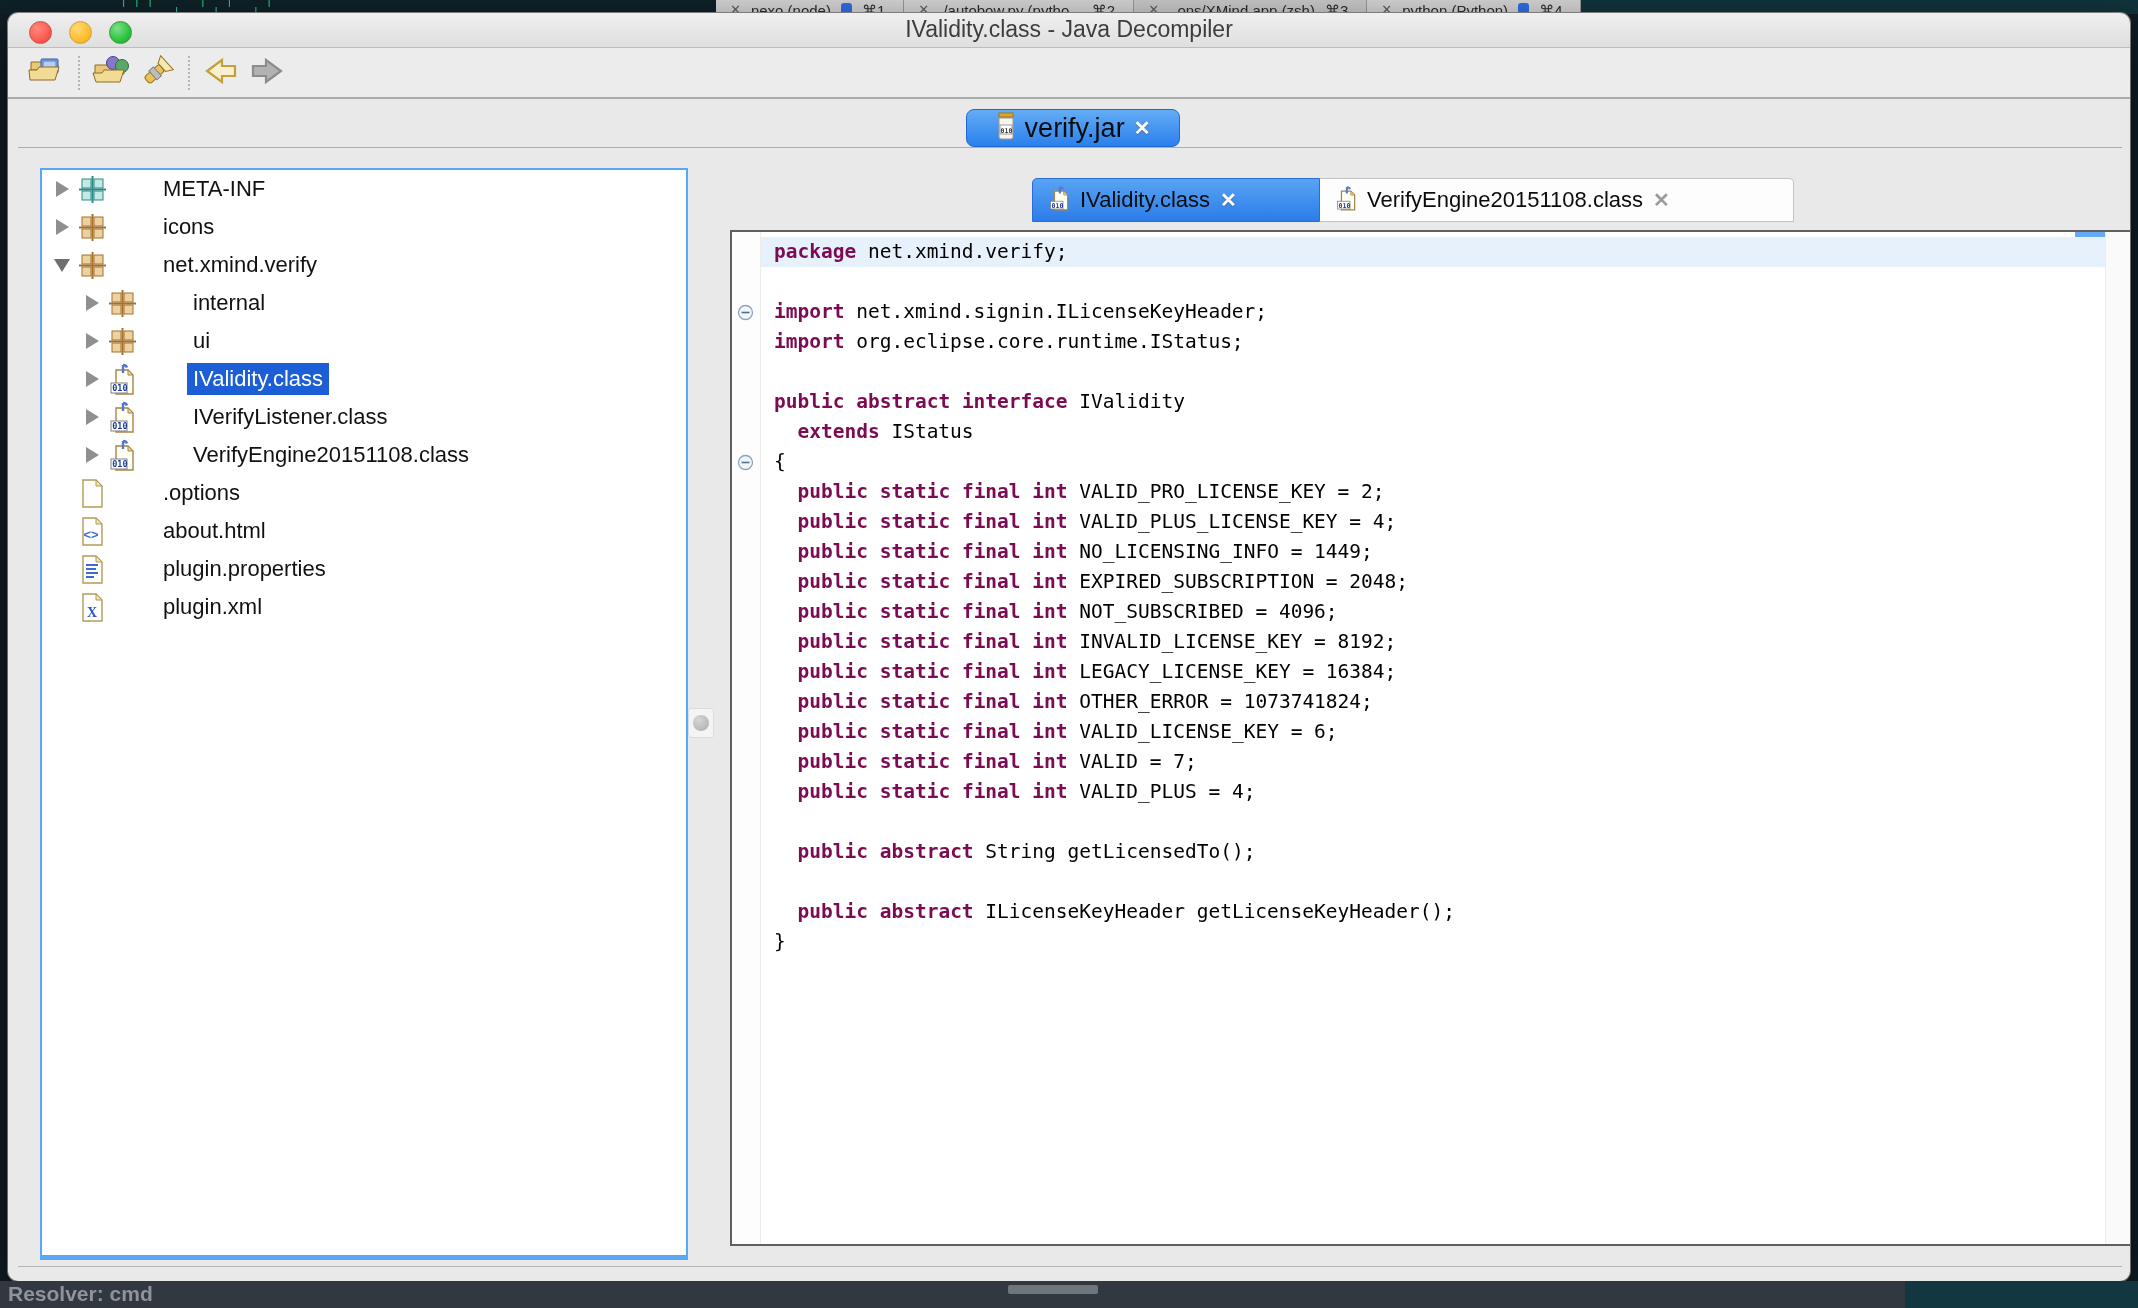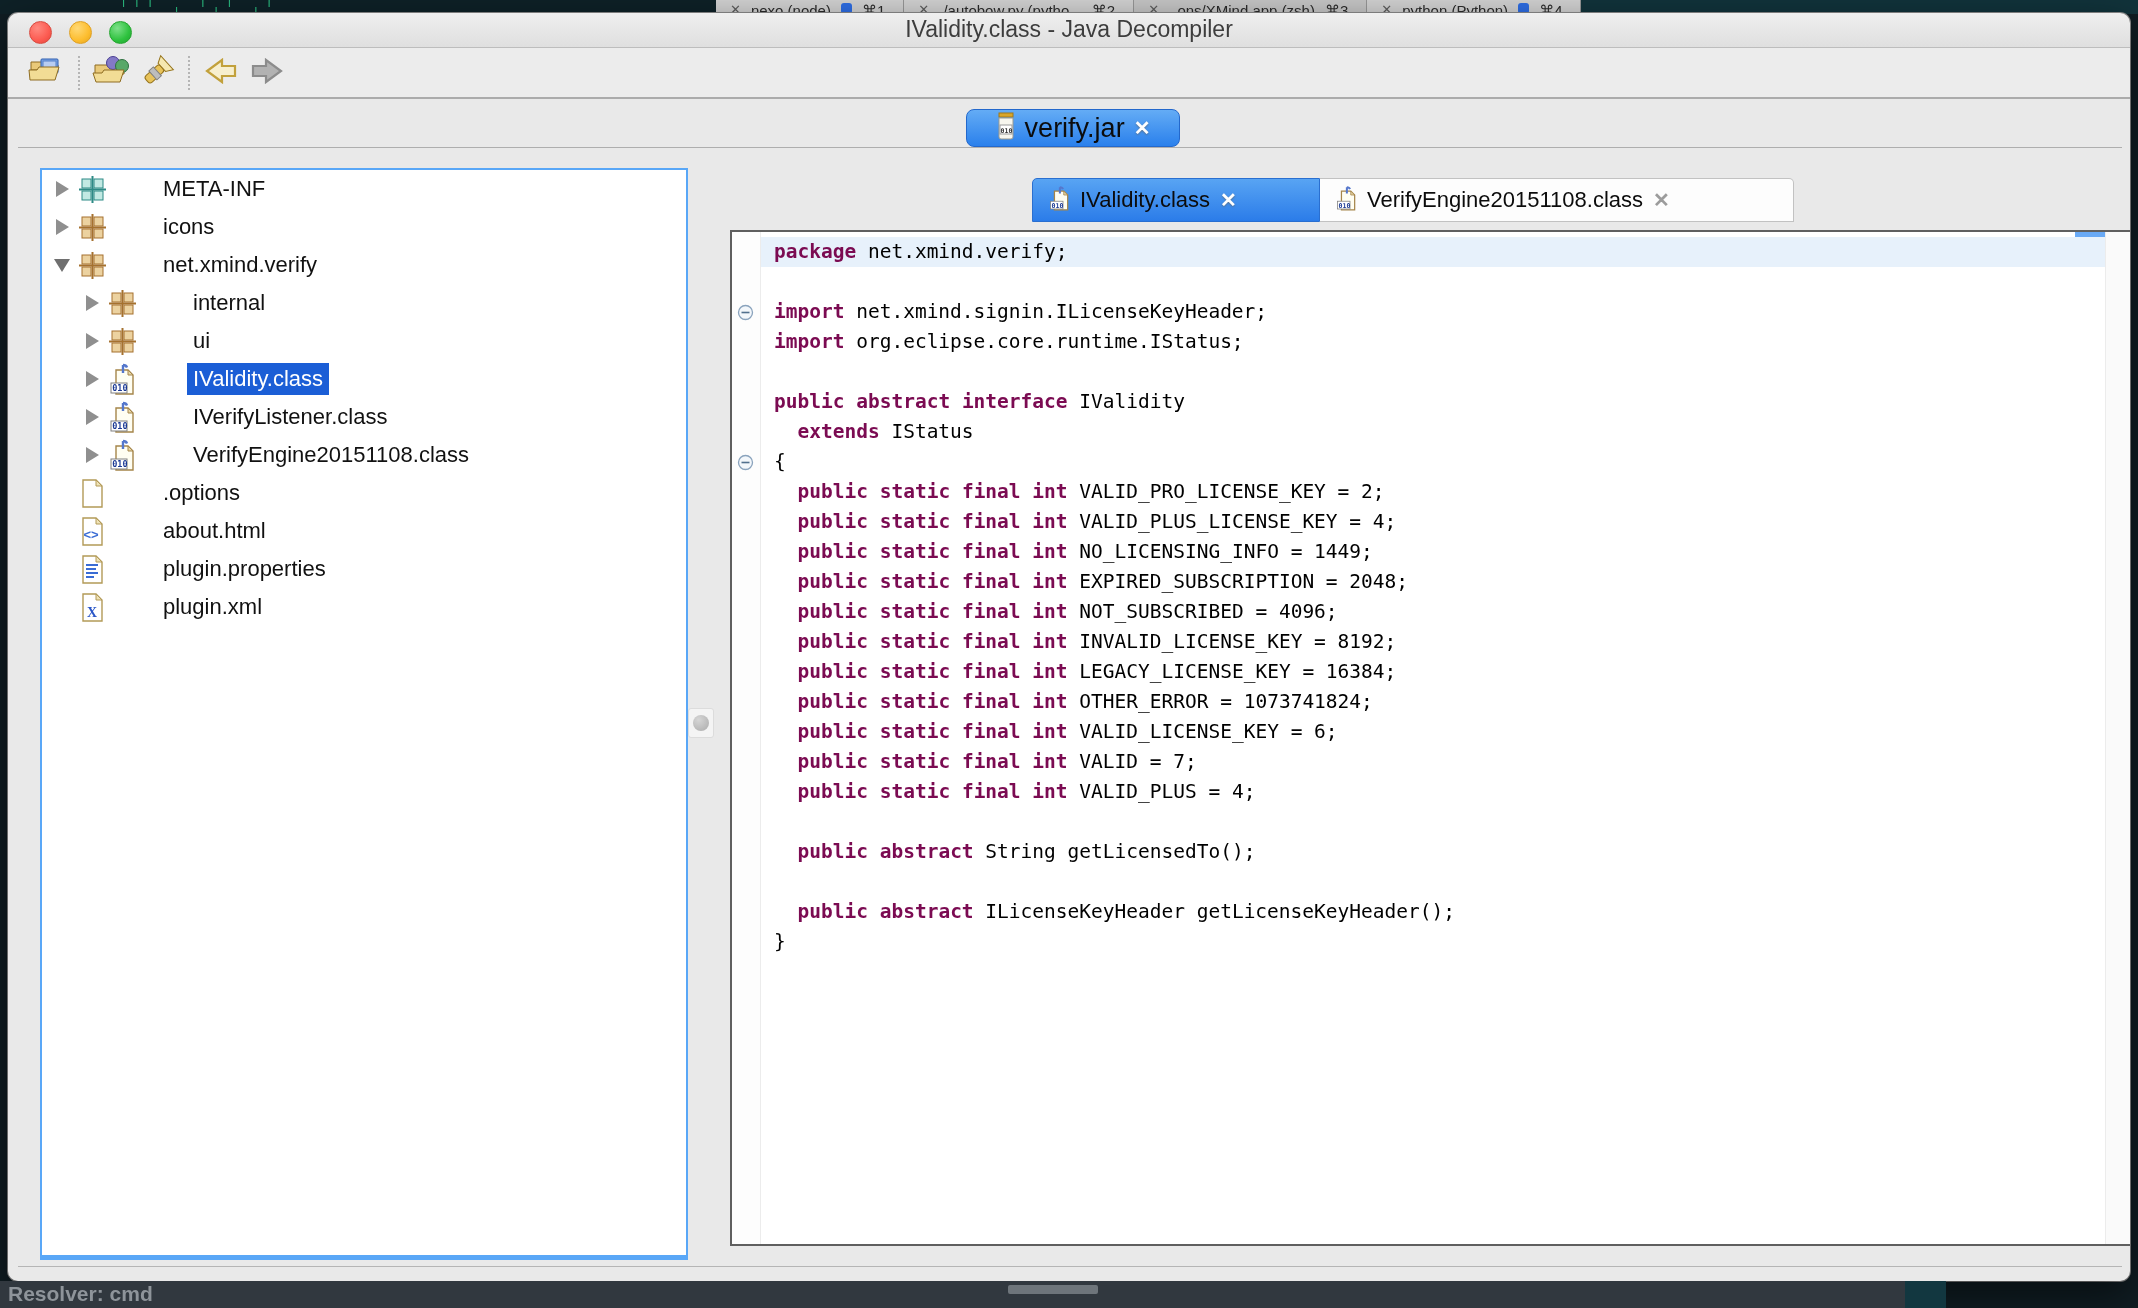--- a/index.html
+++ b/index.html
@@ -12,21 +12,21 @@
           font-family:"DejaVu Sans Mono",monospace;font-size:12px;letter-spacing:6px;
           padding-left:120px;line-height:14px;}
   .t-tab{display:flex;align-items:flex-start;gap:10px;background:#d2d2d2;color:#2b2b2b;
          border-right:1px solid #979797;padding:2px 18px 0 14px;font-size:15px;white-space:nowrap;
          flex:0 0 auto;}
   .t-tab.active{background:#c6c6c6;}
   .t-tab .tx{color:#5c5c5c;font-size:13px;}
   .t-dot{width:11px;height:11px;border-radius:3px;background:#2e6de4;margin-top:1px;}
   .term-right{flex:1;background:#11333b;}
   
-  .bg-bottom{position:absolute;left:0;top:1281px;width:1946px;height:27px;background:#31383f;}
+  .bg-bottom{position:absolute;left:0;top:1281px;width:2138px;height:27px;background:#31383f;}
   .bg-bottom .rz{position:absolute;left:8px;top:0;line-height:26px;color:#8e949a;
                  font-size:21px;font-weight:bold;}
   .bg-bottom .seg-teal{position:absolute;left:1905px;top:0;right:0;height:27px;background:#123740;}
   .bg-bottom .mini{position:absolute;left:1008px;top:4px;width:90px;height:9px;background:#6e757b;border-radius:2px;}
   
   .window{position:absolute;left:8px;top:13px;width:2122px;height:1268px;background:#737373;
           border-radius:10px;box-shadow:0 14px 40px rgba(0,0,0,.55),0 0 0 1px #8f8f8f;overflow:hidden;}
   .titlebar{position:absolute;left:0;top:0;width:100%;height:34px;
             background:linear-gradient(#efefef,#dfdfdf);border-bottom:1px solid #bdbdbd;}
   .tl{position:absolute;top:8px;width:21px;height:21px;border-radius:50%;}

